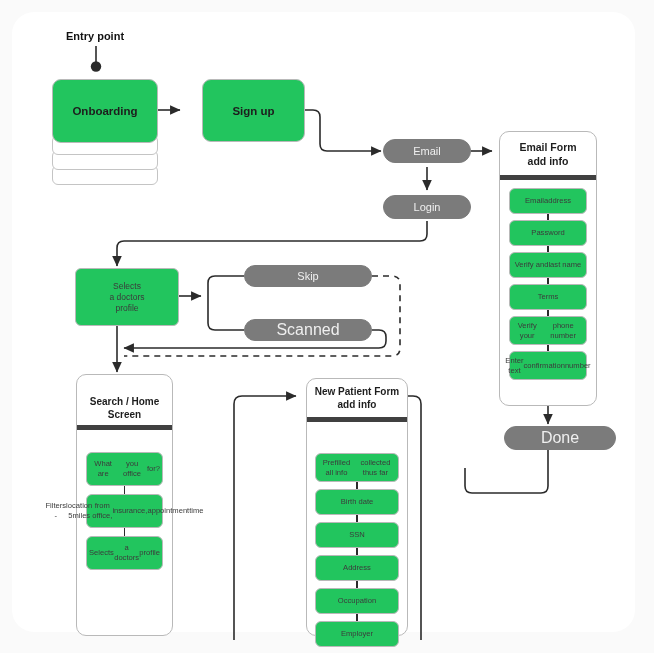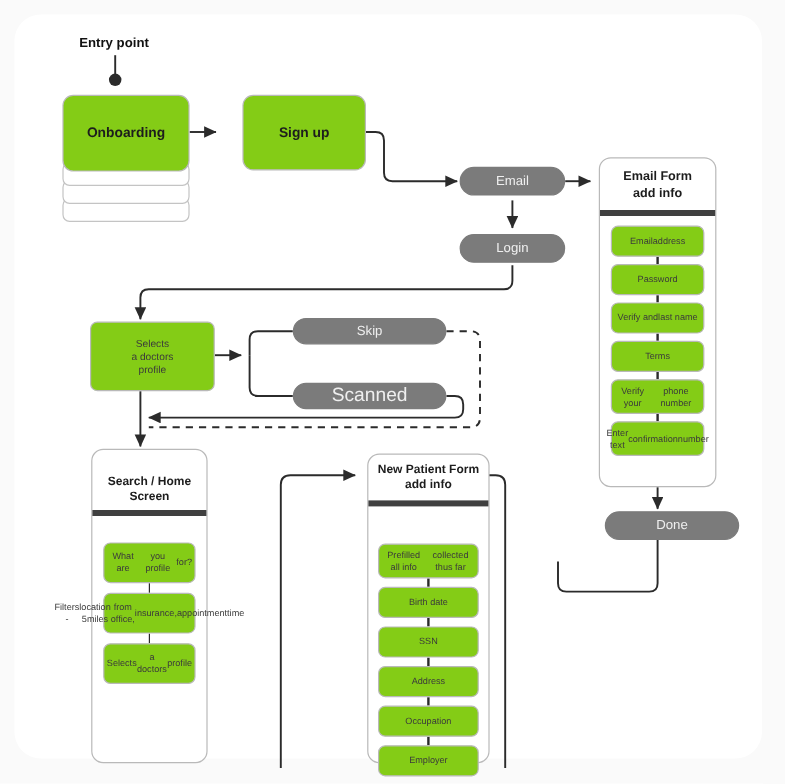--- a/index.html
+++ b/index.html
@@ -9,21 +9,21 @@
     font-family:"Liberation Sans","DejaVu Sans",sans-serif;
     overflow:hidden;
   }
   #stage{position:relative;width:654px;height:653px;}
   #card{
     position:absolute;left:12px;top:12px;width:623px;height:620px;
     background:#ffffff;border-radius:22px;overflow:hidden;
   }
   #svg{position:absolute;left:0;top:0;width:654px;height:653px;}
   .node{position:absolute;box-sizing:border-box;display:flex;align-items:center;
-        justify-content:center;text-align:center;background:#84cc16;}
+        justify-content:center;text-align:center;background:#22c55e;}
   
   .box{border:1px solid #b9b9b9;border-radius:6px;}
   .box.big{border-radius:9px;}
   .title{font-weight:bold;color:#1d1d1d;}
   .sub{color:#3b3b3b;}
   .pill{
     border-radius:999px;background:#7b7b7b;color:#efefef;
     border:1px solid #7b7b7b;
   }
   .container{
@@ -156,21 +156,21 @@
             <span>Enter text</span>
             <br>
             <span>confirmation</span>
             <br>
             <span>number</span>
           </div>
         </div>
       </div>
   </div>
 
-  <div class="node pill" style="left:504px;top:426px;width:112px;height:24px;font-size:11px;">Done</div>
+  <div class="node pill" style="left:504px;top:426px;width:112px;height:24px;font-size:16px;">Done</div>
 
   <div class="node box sub" style="left:75px;top:268px;width:104px;height:58px;font-size:8.5px;line-height:11px;">
     <span>
       <span>Selects</span><br>
       <span>a doctors</span><br>
       <span>profile</span>
     </span>
   </div>
 
   <div class="node pill" style="left:244px;top:265px;width:128px;height:22px;font-size:11px;">Skip</div>
@@ -182,21 +182,21 @@
       <span>
         <span>Search / Home</span><br>
         <span>Screen</span>
       </span>
     </div>
     <div id="search-home-steps" style="position:absolute;left:9px;right:9px;top:77px;">
         <div style="display: flex; align-items: center; justify-content: center; text-align: center; width: 100%;">
           <div class="node box sub" style="position: relative; left: auto; top: auto; width: 100%; min-height: 34px; padding: 5px 2px; font-size: 7.6px; line-height: 9.8px; box-sizing: border-box;">
             <span>What are</span>
             <br>
-            <span>you profile</span>
+            <span>you office</span>
             <br>
             <span>for?</span>
           </div>
         </div>
         <div style="height: 8px; width: 1.4px; margin: 0px auto; background: rgb(43, 43, 43);"></div>
         <div style="display: flex; align-items: center; justify-content: center; text-align: center; width: 100%;">
           <div class="node box sub" style="position: relative; left: auto; top: auto; width: 100%; min-height: 34px; padding: 5px 2px; font-size: 7.6px; line-height: 9.8px; box-sizing: border-box;">
             <span>Filters -</span>
             <br>
             <span>location 5miles</span>

